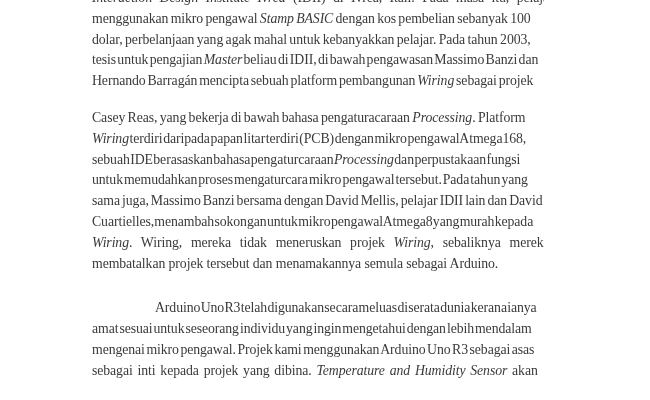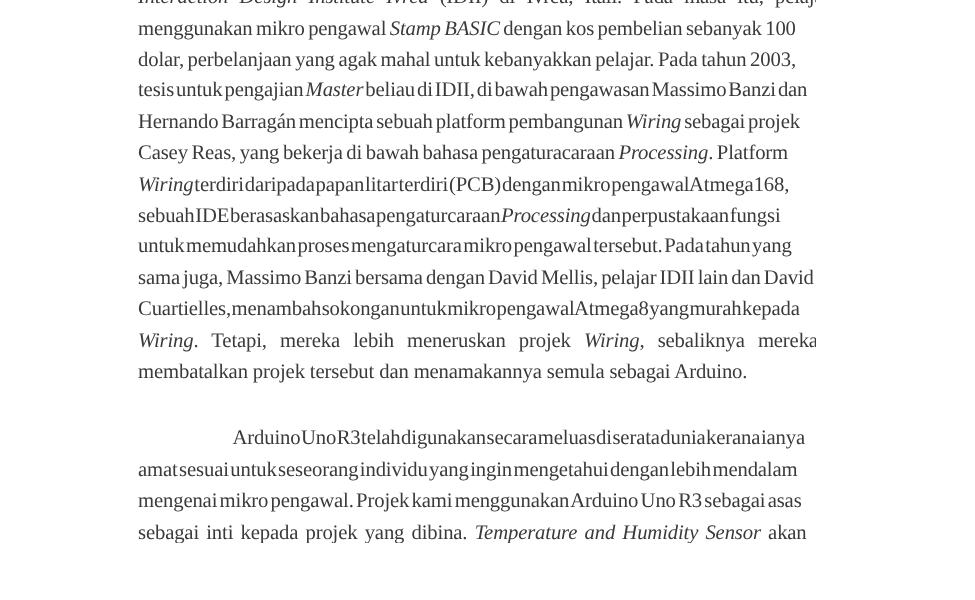--- a/index.html
+++ b/index.html
@@ -44,27 +44,27 @@
 <body>
 
 <div class="page">
   <div class="text-block" id="doc" style="color: rgb(58, 58, 58);">
       <div class="paragraph">
         <div class="line" style="word-spacing: 4.14347px;"><span class="line-inner"><span class="seg-italic">Interaction Design Institute Ivrea</span><span class="seg-roman"> (IDII) di Ivrea, Itali. Pada masa itu, pelajar</span></span></div>
         <div class="line" style="word-spacing: -1.01042px;"><span class="line-inner"><span class="seg-roman">menggunakan mikro pengawal </span><span class="seg-italic">Stamp BASIC</span><span class="seg-roman"> dengan kos pembelian sebanyak 100</span></span></div>
         <div class="line" style="word-spacing: -0.920312px;"><span class="line-inner"><span class="seg-roman">dolar, perbelanjaan yang agak mahal untuk kebanyakkan pelajar. Pada tahun 2003,</span></span></div>
         <div class="line" style="word-spacing: -2.01432px;"><span class="line-inner"><span class="seg-roman">tesis untuk pengajian </span><span class="seg-italic">Master</span><span class="seg-roman"> beliau di IDII, di bawah pengawasan Massimo Banzi dan</span></span></div>
         <div class="line" style="word-spacing: -1.45312px;"><span class="line-inner"><span class="seg-roman">Hernando Barragán mencipta sebuah platform pembangunan </span><span class="seg-italic">Wiring</span><span class="seg-roman"> sebagai projek</span></span></div>
-        <div class="line" style="word-spacing: -0.954861px;"><span class="line-inner"><span class="seg-roman">Casey Reas, yang bekerja di bawah bahasa pengaturacaraan </span><span class="seg-italic">Processing</span><span class="seg-roman">. Platform</span></span></div>
+        <div class="line" style="word-spacing: -0.954861px; margin-top: 16px;"><span class="line-inner"><span class="seg-roman">Casey Reas, yang bekerja di bawah bahasa pengaturacaraan </span><span class="seg-italic">Processing</span><span class="seg-roman">. Platform</span></span></div>
         <div class="line" style="word-spacing: -2.775px;"><span class="line-inner"><span class="seg-italic">Wiring</span><span class="seg-roman"> terdiri daripada papan litar terdiri (PCB) dengan mikro pengawal Atmega168,</span></span></div>
         <div class="line" style="word-spacing: -2.88672px;"><span class="line-inner"><span class="seg-roman">sebuah IDE berasaskan bahasa pengaturcaraan </span><span class="seg-italic">Processing</span><span class="seg-roman"> dan perpustakaan fungsi</span></span></div>
         <div class="line" style="word-spacing: -2.31424px;"><span class="line-inner"><span class="seg-roman">untuk memudahkan proses mengaturcara mikro pengawal tersebut. Pada tahun yang</span></span></div>
         <div class="line" style="word-spacing: -1.25px;"><span class="line-inner"><span class="seg-roman">sama juga, Massimo Banzi bersama dengan David Mellis, pelajar IDII lain dan David</span></span></div>
         <div class="line" style="word-spacing: -2.99653px;"><span class="line-inner"><span class="seg-roman">Cuartielles, menambah sokongan untuk mikro pengawal Atmega8 yang murah kepada</span></span></div>
-        <div class="line" style="word-spacing: 5.45703px;"><span class="line-inner"><span class="seg-italic">Wiring</span><span class="seg-roman">. Tetapi, mereka lebih meneruskan projek </span><span class="seg-italic">Wiring</span><span class="seg-roman">, sebaliknya mereka</span></span></div>
+        <div class="line" style="word-spacing: 5.45703px;"><span class="line-inner"><span class="seg-italic">Wiring</span><span class="seg-roman">. Wiring, mereka tidak meneruskan projek </span><span class="seg-italic">Wiring</span><span class="seg-roman">, sebaliknya mereka</span></span></div>
         <div class="line"><span class="line-inner"><span class="seg-roman">membatalkan projek tersebut dan menamakannya semula sebagai Arduino.</span></span></div>
       </div>
       <div class="paragraph gap-before">
         <div class="line indented" style="word-spacing: -2.98722px;"><span class="line-inner"><span class="seg-roman">Arduino Uno R3 telah digunakan secara meluas di serata dunia kerana ianya</span></span></div>
         <div class="line" style="word-spacing: -2.36406px;"><span class="line-inner"><span class="seg-roman">amat sesuai untuk seseorang individu yang ingin mengetahui dengan lebih mendalam</span></span></div>
         <div class="line" style="word-spacing: -1.78594px;"><span class="line-inner"><span class="seg-roman">mengenai mikro pengawal. Projek kami menggunakan Arduino Uno R3 sebagai asas</span></span></div>
         <div class="line" style="word-spacing: 1.48281px;"><span class="line-inner"><span class="seg-roman">sebagai inti kepada projek yang dibina. </span><span class="seg-italic">Temperature and Humidity Sensor</span><span class="seg-roman"> akan</span></span></div>
       </div>
     </div>
 </div>

